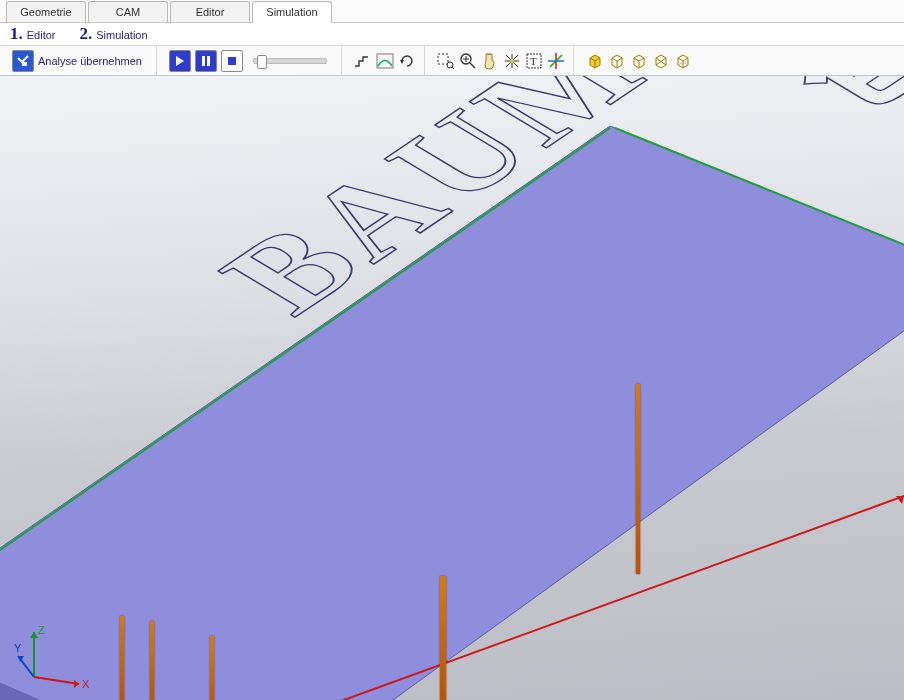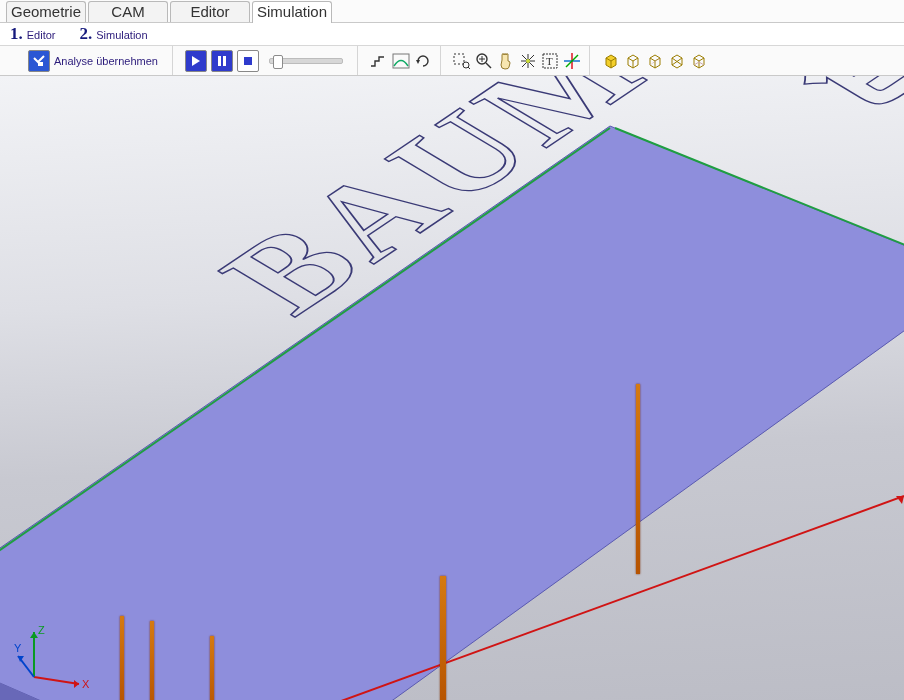--- a/index.html
+++ b/index.html
@@ -26,21 +26,21 @@
     min-width: 78px;
     height: 20px;
     line-height: 20px;
     text-align: center;
     background: #f3f3f3;
     border: 1px solid #b9b9b9;
     border-bottom: none;
     margin-right: 2px;
     border-radius: 3px 3px 0 0;
     color: #333;
-    font-size: 15px;
+    font-size: 11px;
   }
   .tab.active {
     background: #ffffff;
     position: relative;
     top: 1px;
     height: 21px;
   }
   
   .subtabs {
     display: flex;
@@ -62,21 +62,21 @@
     color: #15197c;
     font-size: 17px;
     font-weight: bold;
     font-family: Georgia, serif;
   }
   
   .toolbar {
     display: flex;
     align-items: center;
     height: 30px;
-    padding-left: 20px;
+    padding-left: 4px;
     gap: 4px;
     background: #fafafa;
     border-bottom: 1px solid #c9c9c9;
     box-sizing: border-box;
   }
   .tgroup {
     display: flex;
     align-items: center;
     gap: 4px;
     padding: 0 8px;

